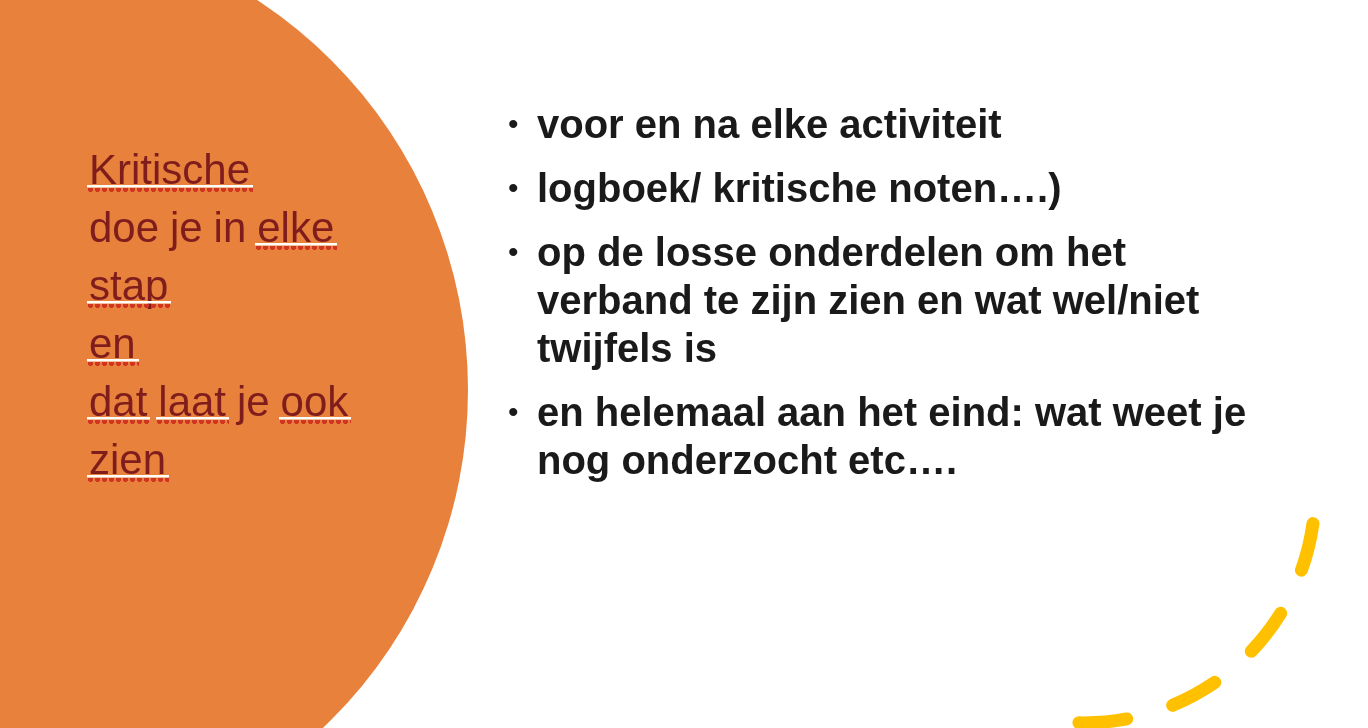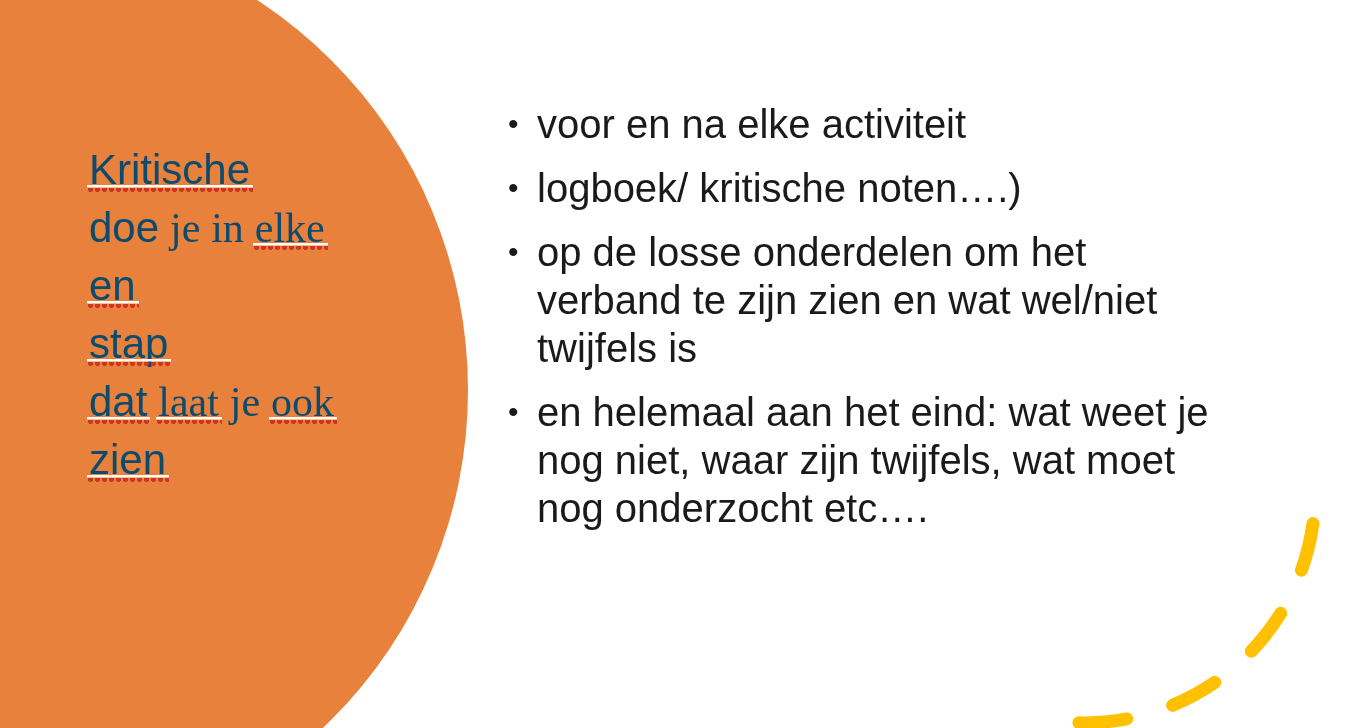--- a/index.html
+++ b/index.html
@@ -15,28 +15,28 @@
     position:absolute;
     left:-464px;top:-76px;
     width:932px;height:932px;
     border-radius:50%;
     background:#E8813C;
   }
   
   .title-block{
     position:absolute;
     left:89px;top:141px;
-    color:#0c4a6e;
+    color:#7f1d1d;
     font-size:42px;
     line-height:58px;
     white-space:nowrap;
   }
   .t-line{height:58px;}
   .w{display:inline-block;position:relative;}
-  .w + .w{margin-left:0.26em;font-family:Liberation Serif, serif;}
+  .w + .w{margin-left:0.26em;}
   
   .miss::after{
     content:"";
     position:absolute;
     left:-2px;right:-3px;
     top:44px;height:9px;
     background-image:
       linear-gradient(#fdfdfb,#fdfdfb),
       radial-gradient(circle at 3.5px 1px, #cf3520 0 2.4px, rgba(207,53,32,0) 3px);
     background-size:100% 2.5px, 7px 5.5px;
@@ -56,36 +56,36 @@
     display:flex;
     align-items:flex-start;
     margin-bottom:16px;
   }
   .marker{
     flex:0 0 29px;
     width:29px;
     font-size:30px;
     line-height:48px;
   }
-  .b-line{white-space:nowrap;}
+  .b-line{white-space:nowrap;font-weight:bold;}
   
   .arc-svg{position:absolute;left:0;top:0;width:1368px;height:728px;}
 </style>
 </head>
 <body>
 
 <div class="slide">
 
   <div class="orange-circle"></div>
 
   <div class="title-block">
     <div class="t-line"><span class="w miss">Kritische</span></div>
     <div class="t-line"><span class="w">doe</span><span class="w">je</span><span class="w">in</span><span class="w miss">elke</span></div>
+    <div class="t-line"><span class="w miss">stap</span></div>
     <div class="t-line"><span class="w miss">en</span></div>
-    <div class="t-line"><span class="w miss">stap</span></div>
     <div class="t-line"><span class="w miss">dat</span><span class="w miss">laat</span><span class="w">je</span><span class="w miss">ook</span></div>
     <div class="t-line"><span class="w miss">zien</span></div>
   </div>
 
   <div class="bullet-list">
 
     <div class="bullet-item">
       <span class="marker">•</span>
       <div class="b-lines">
         <div class="b-line">voor en na elke activiteit</div>
@@ -105,21 +105,20 @@
         <div class="b-line">op de losse onderdelen om het</div>
         <div class="b-line">verband te zijn zien en wat wel/niet</div>
         <div class="b-line">twijfels is</div>
       </div>
     </div>
 
     <div class="bullet-item">
       <span class="marker">•</span>
       <div class="b-lines">
         <div class="b-line">en helemaal aan het eind: wat weet je</div>
-        <div class="b-line">nog niet, waar zijn twijfels, wat moet</div>
         <div class="b-line">nog onderzocht etc….</div>
       </div>
     </div>
 
   </div>
 
   <svg class="arc-svg" viewBox="0 0 1368 728" aria-hidden="true">
     <path d="M 1064 722 A 231 231 0 0 0 1315 500" fill="none" stroke="#FFC000" stroke-width="13" stroke-linecap="round" stroke-dasharray="48 48" stroke-dashoffset="-15"></path>
   </svg>
 

